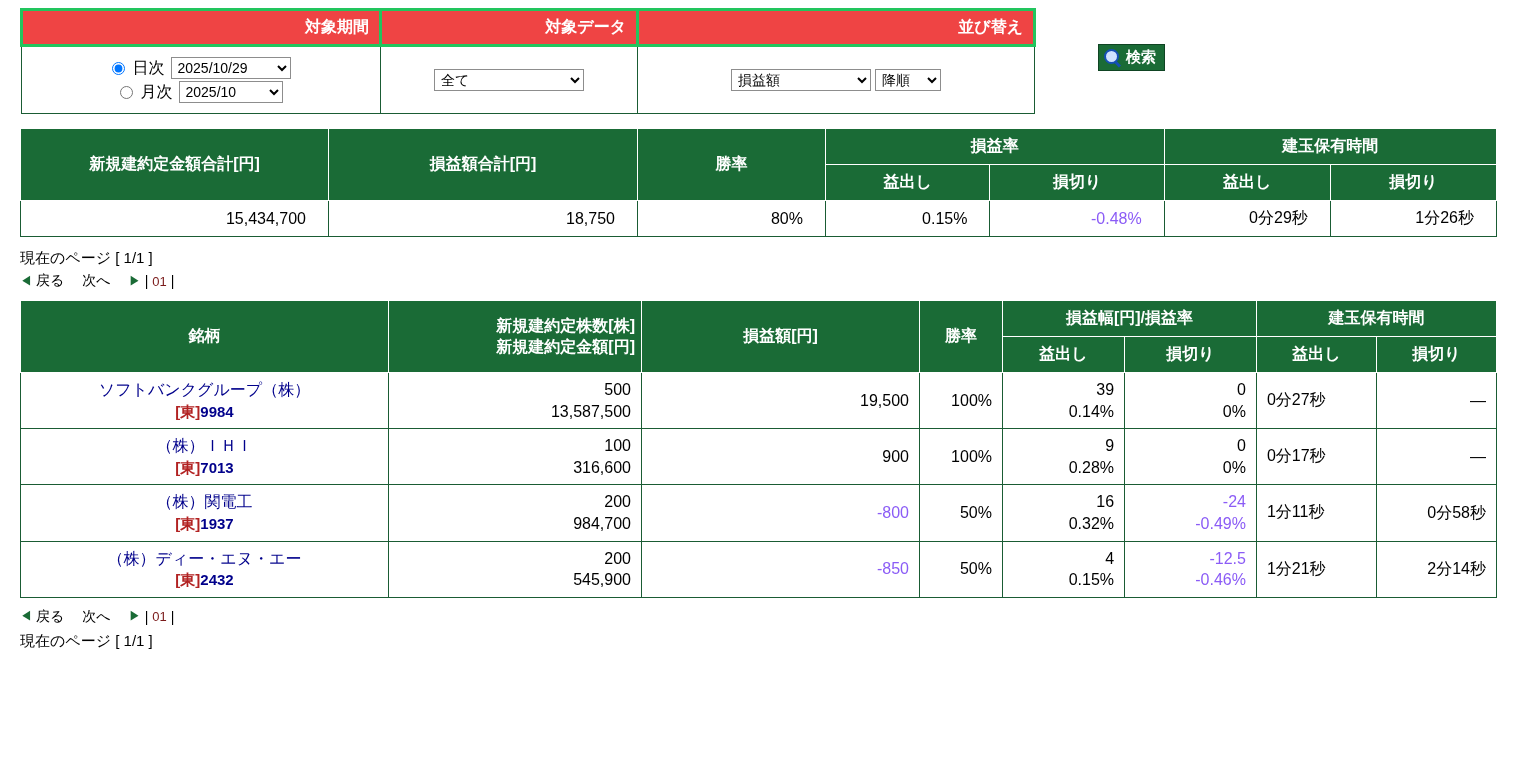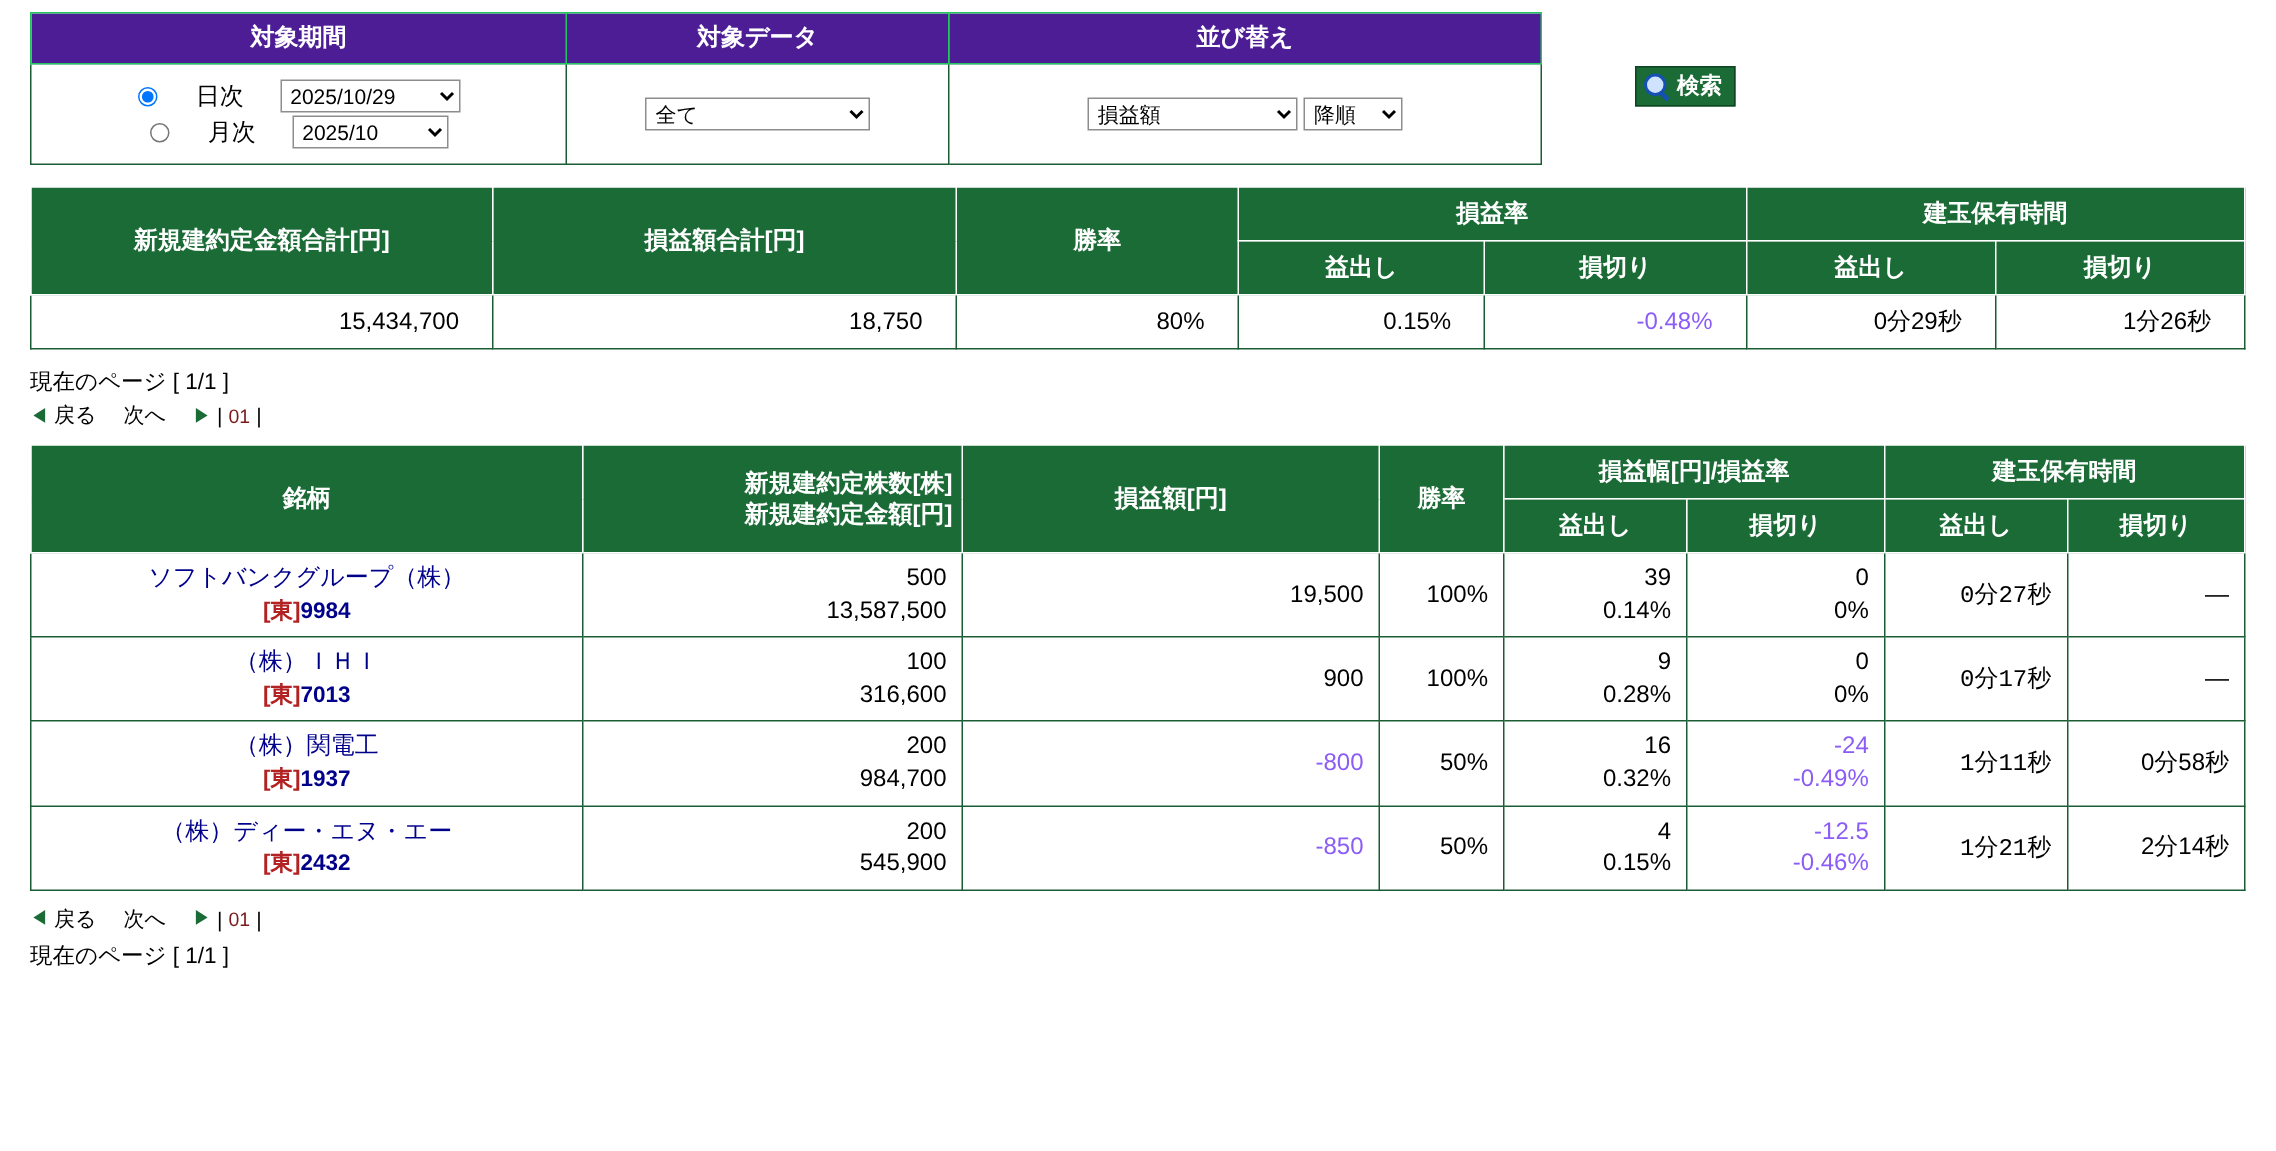--- a/index.html
+++ b/index.html
@@ -23,40 +23,40 @@
   
   .filter-row {
     display: flex;
     align-items: flex-start;
   }
   table.filter {
     border-collapse: collapse;
     border: 1px solid #1a5c34;
   }
   table.filter th {
-    background: #4c1d95;
+    background: #ef4444;
     color: #ffffff;
     font-size: 16px;
     font-weight: bold;
-    border: 1px solid #22c55e;
+    border: 3px solid #22c55e;
     padding: 6px 10px;
-    text-align: center;
+    text-align: right;
   }
   table.filter td {
     border: 1px solid #1a5c34;
     background: #ffffff;
     padding: 8px 10px;
     vertical-align: middle;
     text-align: center;
   }
   .radio-line {
     display: flex;
     align-items: center;
     justify-content: center;
-    gap: 24px;
+    gap: 6px;
     margin: 2px 0;
     white-space: nowrap;
   }
   .radio-line .lbl {
     font-size: 16px;
   }
   input[type="radio"] {
     margin: 0 2px 0 0;
   }
   select {
@@ -200,21 +200,21 @@
   td.name .code {
     color: #00008b;
     font-weight: bold;
     font-size: 15px;
   }
   td.name .code .mkt { color: #b22222; }
   td.num {
     text-align: right;
     line-height: 1.35;
   }
-  td.center { text-align: right; font-family: Liberation Mono, monospace; }
+  td.center { text-align: left; }
   .neg { color: #8b5cf6; }
   .twoline span { display: block; text-align: right; }
 </style>
 </head>
 <body>
 
 <div class="page">
 
   <div class="filter-row">
     <table class="filter">

